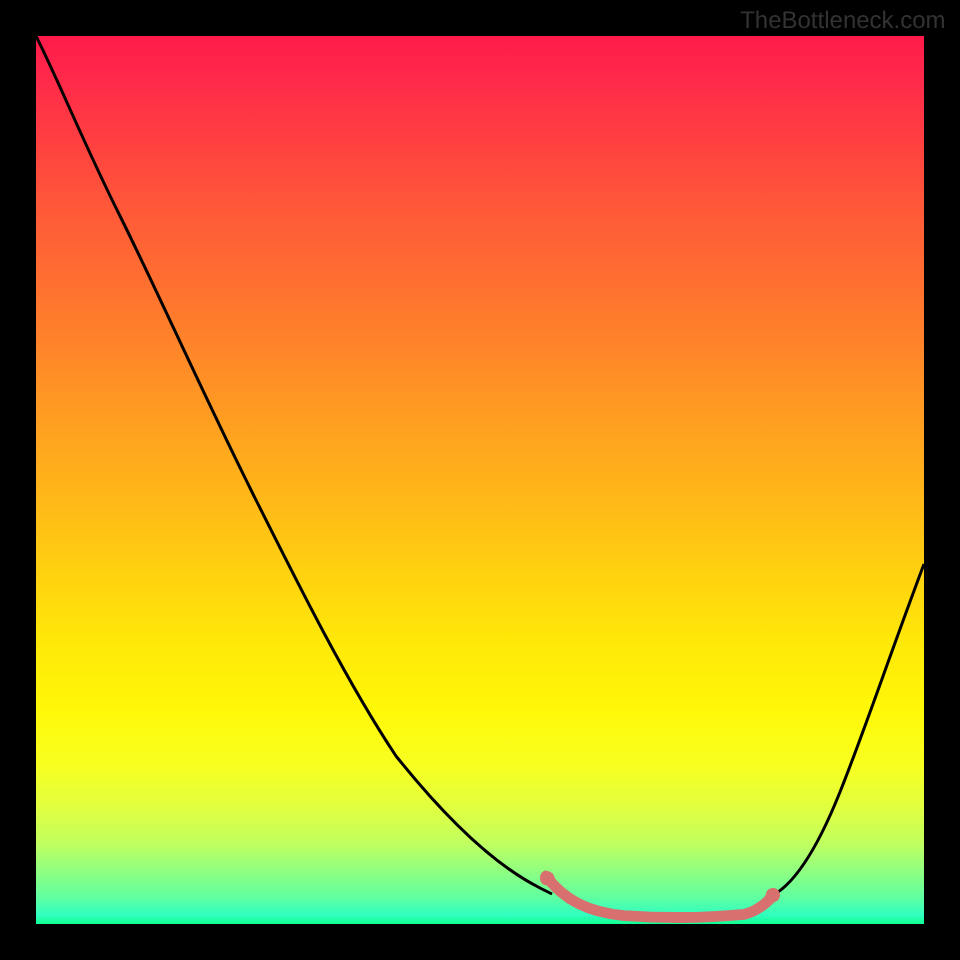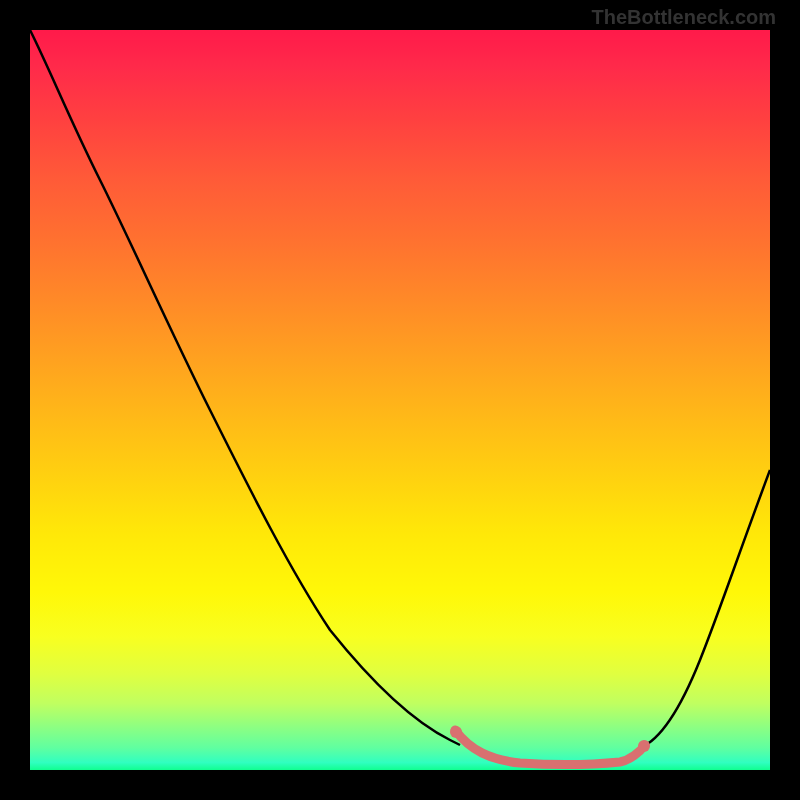--- a/index.html
+++ b/index.html
@@ -10,24 +10,24 @@
     body {
       width: 800px;
       height: 800px;
       background: #000;
       position: relative;
       font-family: Arial, sans-serif;
     }
     .watermark {
       position: absolute;
       top: 6px;
-      right: 24px;
+      right: 12px;
       color: #333;
       font-size: 20px;
-      font-weight: bold;
+      font-weight: normal;
       z-index: 10;
     }
     .chart-area {
       position: absolute;
       left: 30px;
       top: 30px;
       width: 740px;
       height: 740px;
     }
     .gradient-bg {

